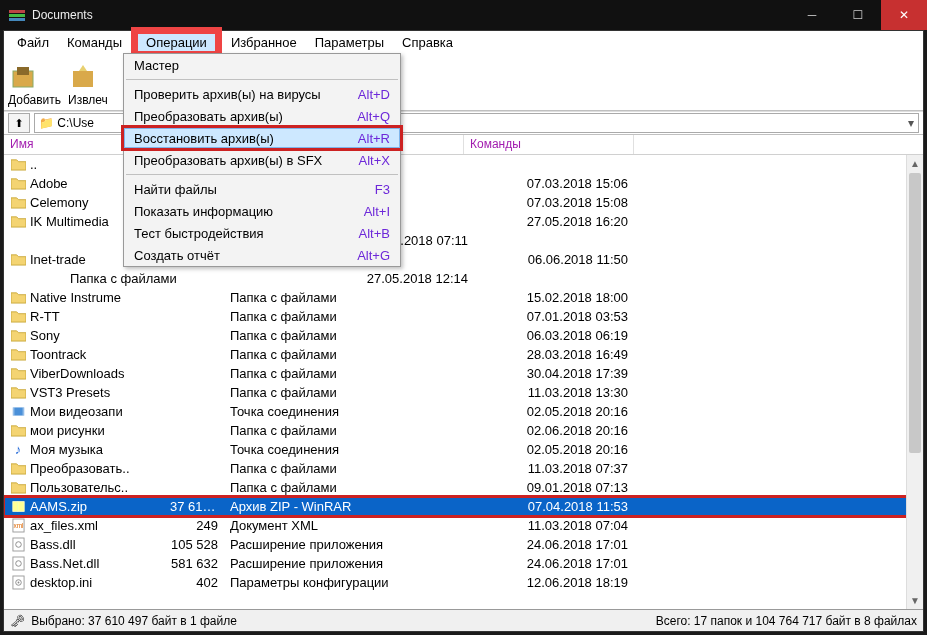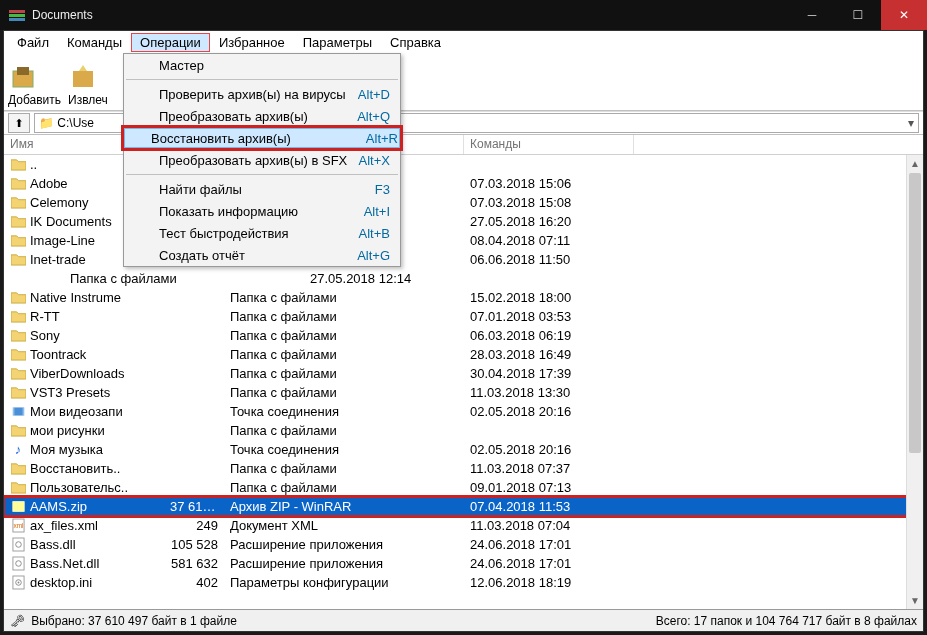--- a/index.html
+++ b/index.html
@@ -13,70 +13,70 @@
 .titlebar .winbtns { display: flex; height: 100%; }
 .titlebar .winbtn { width: 46px; display:flex; align-items:center; justify-content:center; color:#ccc; }
 .titlebar .winbtn.close { background: #c73030; color:#fff; }
 
 
 .inner { background: #fff; flex: 1; display: flex; flex-direction: column; margin: 0 3px 3px 3px; border:1px solid #333; }
 
 
 .menubar { height: 22px; display: flex; align-items: center; padding: 0 4px; font-size: 13px; }
 .menubar .menuitem { padding: 2px 9px; cursor: default; }
-.menubar .menuitem.open { background: #cde8ff; border:1px solid #ef4444; padding:1px 8px;text-align:center; }
+.menubar .menuitem.open { background: #cde8ff; border:7px solid #ef4444; padding:1px 8px;text-align:center; }
 
 
 .toolbar { height: 58px; border-bottom: 1px solid #c0c0c0; display:flex; align-items:center; padding: 0 4px; position:relative; }
 .tbtn { width: 60px; height: 54px; display:flex; flex-direction:column; align-items:flex-start; justify-content:flex-end; font-size:12px; padding-bottom:2px; cursor:default; }
 .tbtn .ico { width:32px; height:32px; display:flex; align-items:center; justify-content:center; }
 .tbtn.highlighted { border: 3px solid #c22; }
 .tsep { width:1px; height:40px; background:#ccc; margin:0 5px; }
 
 
 .pathbar { height: 24px; display:flex; align-items:center; border-top:1px solid #ddd; border-bottom:1px solid #c0c0c0; padding:0 4px; }
 .pathbar .upbtn { width:22px;height:20px;border:1px solid #aaa; display:flex;align-items:center;justify-content:center; margin-right:4px; background:#f4f4f4; font-size:11px;}
 .pathbar .pathbox { flex:1; border:1px solid #aaa; height:20px; font-size:12px; padding:1px 4px; display:flex; align-items:center; background:#fff; }
 .pathbar .pathbox .drop { margin-left:auto; color:#555;}
 
 
 .colhead { height: 20px; background: #fff; border-bottom:1px solid #d0d0d0; display:flex; font-size:12px; }
-.colhead .col { border-right:1px solid #e0e0e0; padding:2px 6px; color:#737373; }
+.colhead .col { border-right:1px solid #e0e0e0; padding:2px 6px; color:#a21caf; }
 .col-name{width:160px;}
 .col-size{width:60px; }
 .col-type{width:240px; }
 .col-mod{width:170px;}
 
 
 .filelist { flex:1; overflow:auto; background:#fff; font-size:13px; position:relative; }
 .row { height: 19px; display:flex; align-items:center; }
 .row.sel { background:#0a64c8; color:#fff; }
 .row.sel .ficon-folder, .row.sel .ficon-file { filter: brightness(2); }
 .row.hl { outline: 3px solid #c22; outline-offset:-1px; }
 .cell { padding: 0 6px; overflow:hidden; white-space:nowrap; text-overflow:ellipsis; }
 .cell.name{width:160px; display:flex; align-items:center; gap:4px;}
 .cell.size{width:60px; text-align:right;}
 .cell.type{width:240px;}
-.cell.mod{width:170px;}
+.cell.mod{width:170px;text-align:right;}
 .ficon { width:16px;height:16px; display:inline-flex; align-items:center; justify-content:center; flex-shrink:0;}
 .ficon-folder svg{width:15px;height:13px;}
 .ficon-file svg{width:13px;height:15px;}
 
 
 .statusbar { height: 22px; background:#f0f0f0; border-top:1px solid #999; display:flex; align-items:center; font-size:12px; padding:0 6px; }
 .statusbar .sec { display:flex; align-items:center; gap:6px; }
 .statusbar .spacer { flex:1; }
 
 
 .dropdown { position:absolute; top:0px; left:0; width:278px; background:#f3f3f3; border:1px solid #999; box-shadow:2px 2px 4px rgba(0,0,0,.25); font-size:13px; z-index:50; }
 .dropdown .ditem { height:22px; display:flex; align-items:center; padding:0 10px; }
-.dropdown .ditem .lbl { flex:1;margin-left:25px; }
-.dropdown .ditem .sc { color:#0369a1; }
+.dropdown .ditem .lbl { flex:1; }
+.dropdown .ditem .sc { color:#6d28d9; }
 .dropdown .dsep { height:1px; background:#c0c0c0; margin:3px 2px; }
-.dropdown .ditem.hover { background:#cde8ff; border:1px solid #7eb4ea; padding:0 1px; height:20px; margin:1px 0; }
+.dropdown .ditem.hover { background:#cde8ff; border:1px solid #7eb4ea; padding:0 9px; height:20px; margin:1px 0; }
 .dropdown .ditem.hover.hl { outline:3px solid #c22; outline-offset:0px; }
 .menuwrap { position:relative; height:0; }
 
 
 .scrollbar-v{position:absolute;right:0;top:0;bottom:0;width:17px;background:#f0f0f0;border-left:1px solid #ddd;}
 .scrollbar-v .thumb{position:absolute;left:2px;right:2px;top:18px;height:280px;background:#c8c8c8;border-radius:2px;}
 .scrollbar-v .arr{position:absolute;left:0;right:0;height:17px;display:flex;align-items:center;justify-content:center;color:#666;font-size:10px;}
 .scrollbar-v .arr.up{top:0;} .scrollbar-v .arr.dn{bottom:0;}
 </style>
 </head>
@@ -262,35 +262,27 @@
           <div class="cell type"></div>
           <div class="cell mod">07.03.2018 15:08</div>
         </div>
         <div class="row">
           <div class="cell name">
             <span class="ficon ficon-folder">
               <svg viewBox="0 0 16 14">
                 <path d="M0 2 L6 2 L8 4 L16 4 L16 13 L0 13 Z" fill="#f4d472" stroke="#caa93a"></path>
               </svg>
             </span>
-            <span>IK Documents</span>
+            <span>IK Multimedia</span>
           </div>
           <div class="cell size"></div>
           <div class="cell type"></div>
           <div class="cell mod">27.05.2018 16:20</div>
         </div>
         <div class="row">
-          <div class="cell name">
-            <span class="ficon ficon-folder">
-              <svg viewBox="0 0 16 14">
-                <path d="M0 2 L6 2 L8 4 L16 4 L16 13 L0 13 Z" fill="#f4d472" stroke="#caa93a"></path>
-              </svg>
-            </span>
-            <span>Image-Line</span>
-          </div>
           <div class="cell size"></div>
           <div class="cell type"></div>
           <div class="cell mod">08.04.2018 07:11</div>
         </div>
         <div class="row">
           <div class="cell name">
             <span class="ficon ficon-folder">
               <svg viewBox="0 0 16 14">
                 <path d="M0 2 L6 2 L8 4 L16 4 L16 13 L0 13 Z" fill="#f4d472" stroke="#caa93a"></path>
               </svg>
@@ -403,40 +395,41 @@
           <div class="cell name">
             <span class="ficon ficon-folder">
               <svg viewBox="0 0 16 14">
                 <path d="M0 2 L6 2 L8 4 L16 4 L16 13 L0 13 Z" fill="#f4d472" stroke="#caa93a"></path>
               </svg>
             </span>
             <span>мои рисунки</span>
           </div>
           <div class="cell size"></div>
           <div class="cell type">Папка с файлами</div>
+          <div class="cell mod">02.06.2018 20:16</div>
         </div>
         <div class="row">
           <div class="cell name">
             <span class="ficon ficon-file">
               <span style="color:#2a6ed9">♪</span>
             </span>
             <span>Моя музыка</span>
           </div>
           <div class="cell size"></div>
           <div class="cell type">Точка соединения</div>
           <div class="cell mod">02.05.2018 20:16</div>
         </div>
         <div class="row">
           <div class="cell name">
             <span class="ficon ficon-folder">
               <svg viewBox="0 0 16 14">
                 <path d="M0 2 L6 2 L8 4 L16 4 L16 13 L0 13 Z" fill="#f4d472" stroke="#caa93a"></path>
               </svg>
             </span>
-            <span>Восстановить..</span>
+            <span>Преобразовать..</span>
           </div>
           <div class="cell size"></div>
           <div class="cell type">Папка с файлами</div>
           <div class="cell mod">11.03.2018 07:37</div>
         </div>
         <div class="row">
           <div class="cell name">
             <span class="ficon ficon-folder">
               <svg viewBox="0 0 16 14">
                 <path d="M0 2 L6 2 L8 4 L16 4 L16 13 L0 13 Z" fill="#f4d472" stroke="#caa93a"></path>

